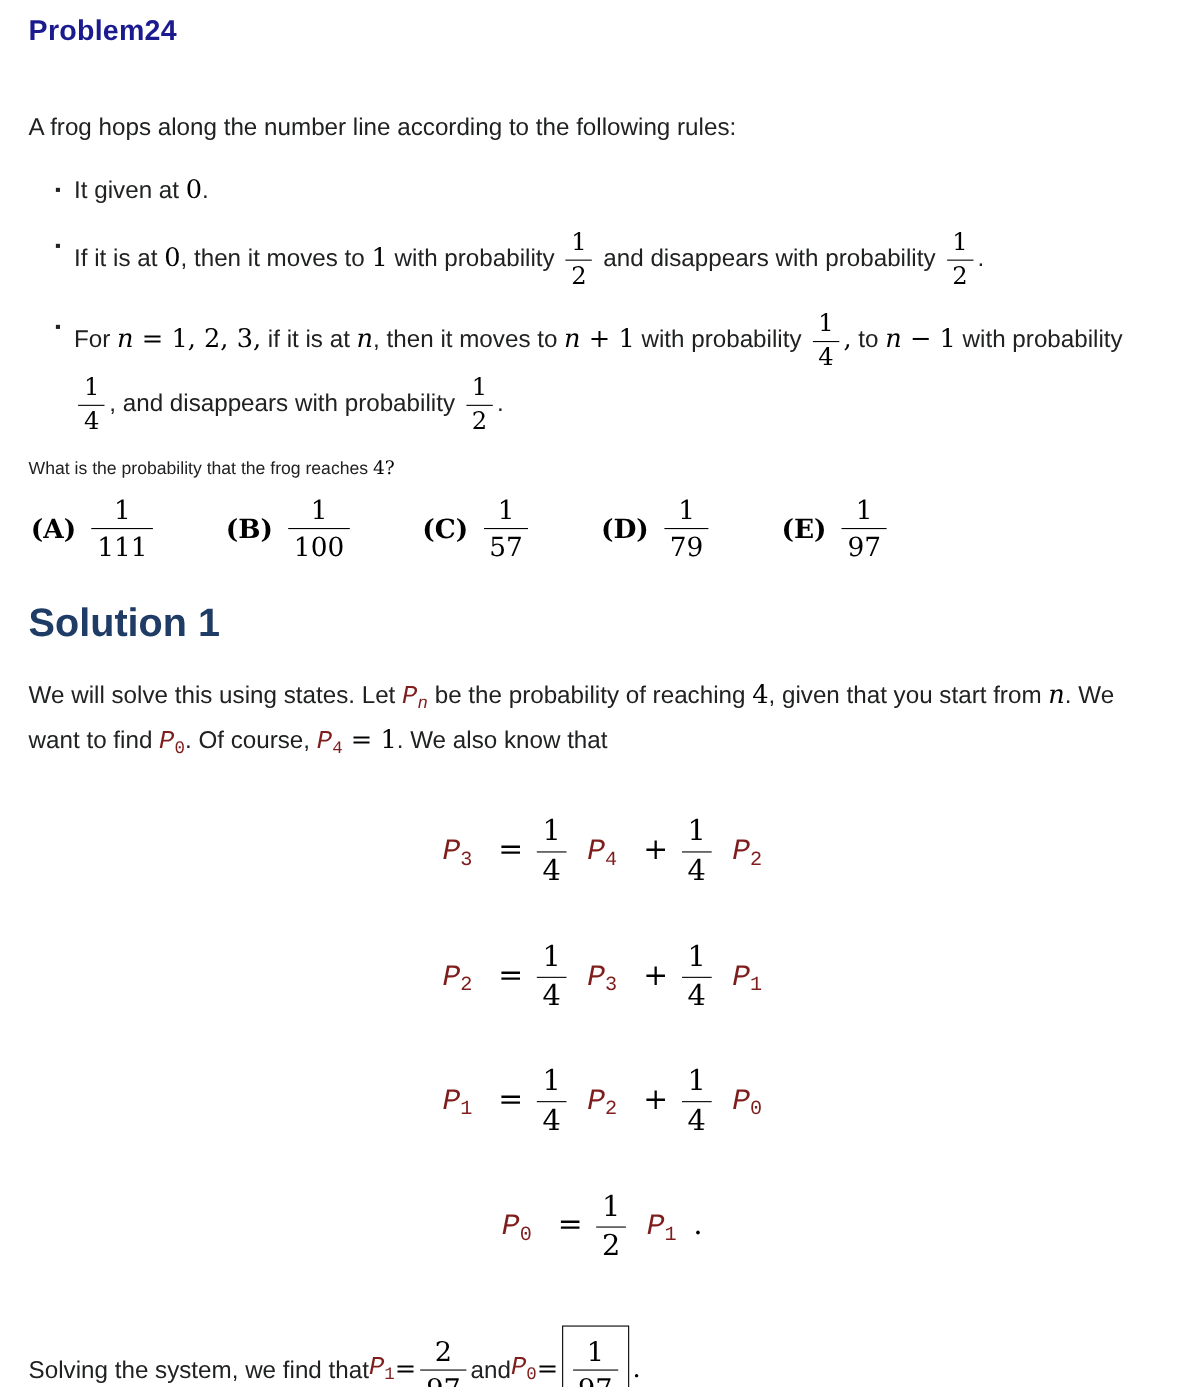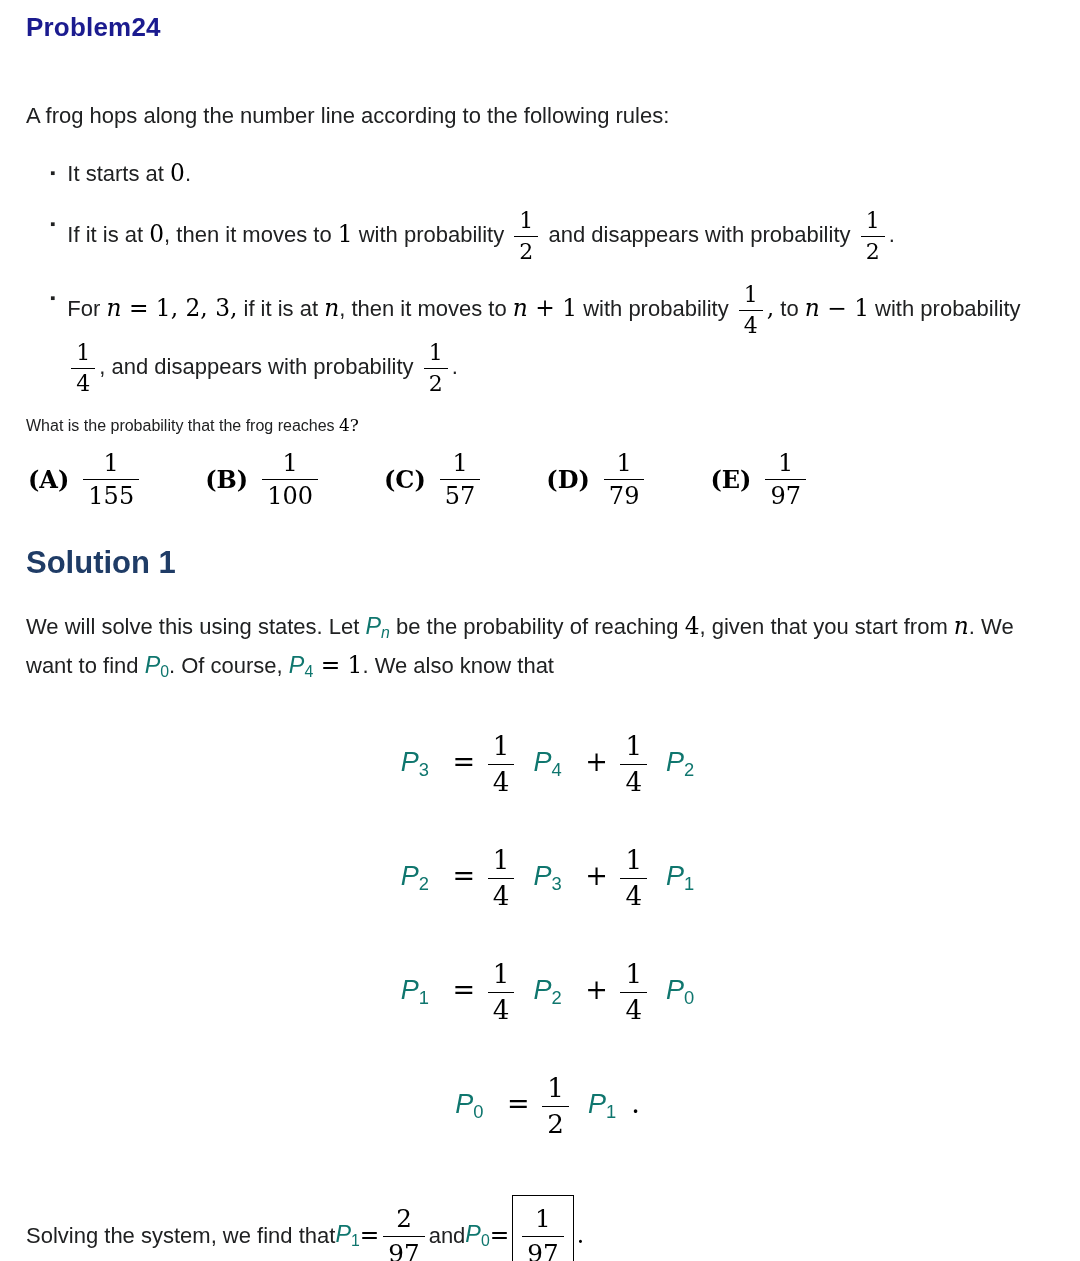--- a/index.html
+++ b/index.html
@@ -13,21 +13,21 @@
 
   
   .page-title {
     font-size: 26px;
     font-weight: 700;
     color: #1b1b8f;
     margin: 0 0 56px 0;
     letter-spacing: 0.2px;
   }
   .solution-title {
-    font-size: 31px;
+    font-size: 36px;
     font-weight: 700;
     color: #1f3c66;
     margin: 34px 0 26px 0;
   }
 
   
   .para { font-size: 22px; line-height: 1.5; margin: 0 0 24px 0; }
   .question { font-size: 16px; line-height: 1.5; margin: 16px 0 10px 0; }
   .solution-para { font-size: 22px; line-height: 1.6; margin: 0 0 6px 0; }
 
@@ -41,21 +41,21 @@
     color: #202122;
     flex: 0 0 auto;
   }
   li .rule-content { flex: 1 1 auto; }
 
   
   .math { font-family: "DejaVu Serif", serif; font-size: 1.06em; color: #000; }
   .it { font-style: italic; }
   .txt { font-family: Liberation Sans, sans-serif; }
 
-  .msub { font-family: Liberation Sans, sans-serif; font-size: 1.06em; color: #0f766e; white-space: nowrap; }
+  .msub { font-family: Liberation Mono, monospace; font-size: 1.06em; color: #7f1d1d; white-space: nowrap; }
   .msub .mbase { font-style: italic; }
   .msub .msubscript { font-size: 0.68em; vertical-align: -0.28em; letter-spacing: 0; }
 
   .frac {
     display: inline-block;
     vertical-align: middle;
     text-align: center;
     font-family: "DejaVu Serif", serif;
     color: #000;
     font-size: 1.0em;
@@ -104,40 +104,40 @@
 </head>
 <body>
 
 <h1 class="page-title">Problem24</h1>
 
 <p class="para"><span class="txt">A frog hops along the number line according to the following rules:</span></p>
 
 <ul class="rules">
   <li>
     <span class="bullet">▪</span>
-    <div class="rule-content"><span class="txt">It starts at </span><span class="math">0</span><span class="txt">.</span></div>
+    <div class="rule-content"><span class="txt">It given at </span><span class="math">0</span><span class="txt">.</span></div>
   </li>
   <li>
     <span class="bullet">▪</span>
     <div class="rule-content"><span class="txt">If it is at </span><span class="math">0</span><span class="txt">, then it moves to </span><span class="math">1</span><span class="txt"> with probability </span><span class="frac"><span class="num">1</span><span class="den">2</span></span><span class="txt"> and disappears with probability </span><span class="frac"><span class="num">1</span><span class="den">2</span></span><span class="txt">.</span></div>
   </li>
   <li>
     <span class="bullet">▪</span>
     <div class="rule-content"><span class="txt">For </span><span class="math it">n</span><span class="math"> = 1, 2, 3,</span><span class="txt"> if it is at </span><span class="math it">n</span><span class="txt">, then it moves to </span><span class="math it">n</span><span class="math"> + 1</span><span class="txt"> with probability </span><span class="frac"><span class="num">1</span><span class="den">4</span></span><span class="math">,</span><span class="txt"> to </span><span class="math it">n</span><span class="math"> − 1</span><span class="txt"> with probability </span><span class="frac"><span class="num">1</span><span class="den">4</span></span><span class="txt">, and disappears with probability </span><span class="frac"><span class="num">1</span><span class="den">2</span></span><span class="txt">.</span></div>
   </li>
 </ul>
 
 <p class="question"><span class="txt">What is the probability that the frog reaches </span><span class="math">4?</span></p>
 
 <div class="choices">
     <span class="choice">
       <span class="choice-label">(A)</span>
       <span class="frac">
         <span class="num">1</span>
-        <span class="den">155</span>
+        <span class="den">111</span>
       </span>
     </span>
     <span class="choice">
       <span class="choice-label">(B)</span>
       <span class="frac">
         <span class="num">1</span>
         <span class="den">100</span>
       </span>
     </span>
     <span class="choice">

